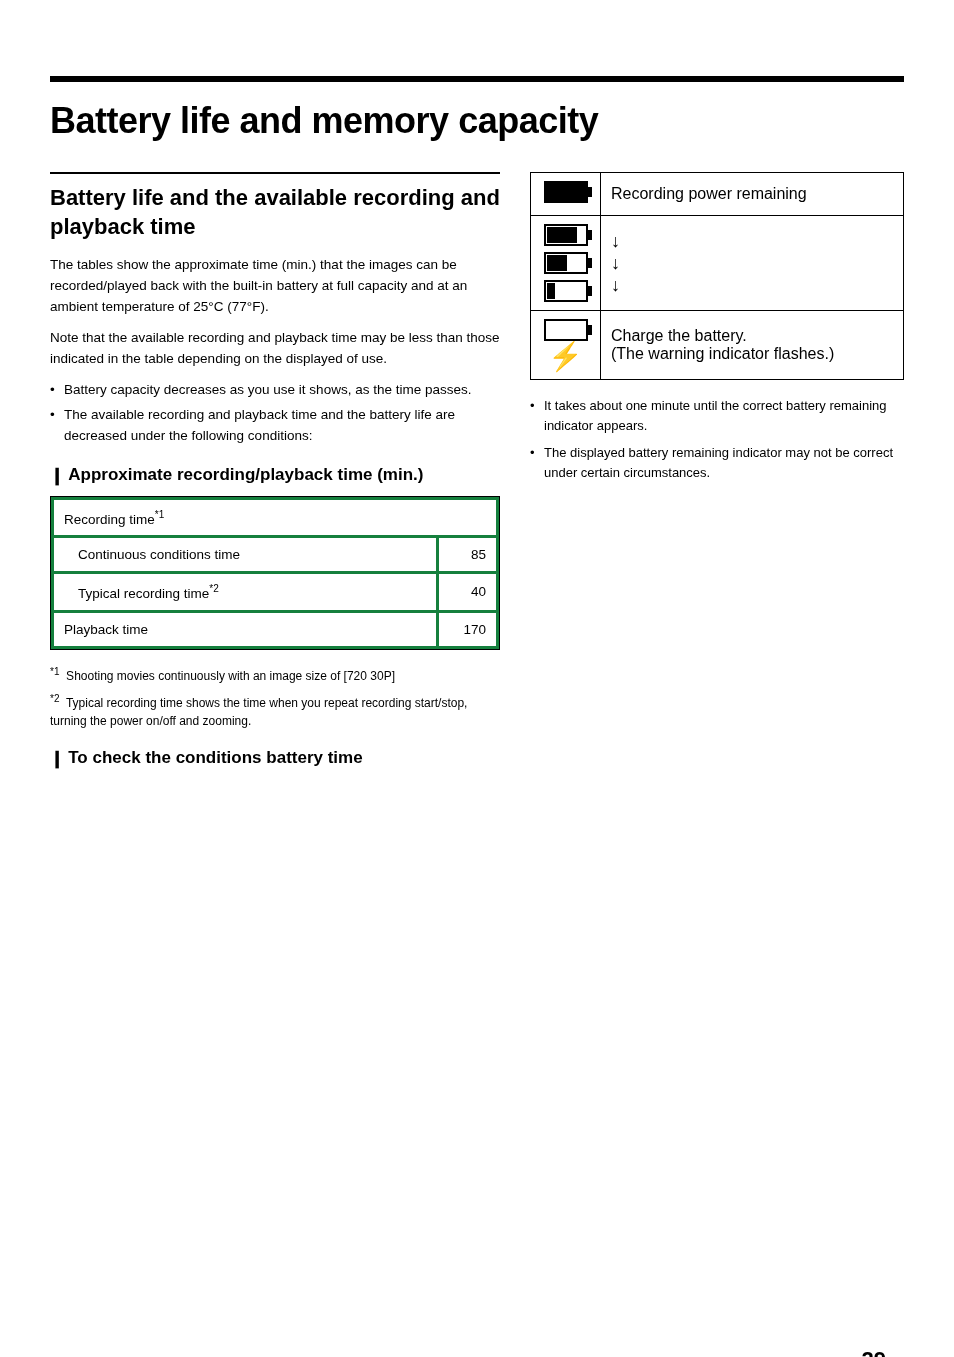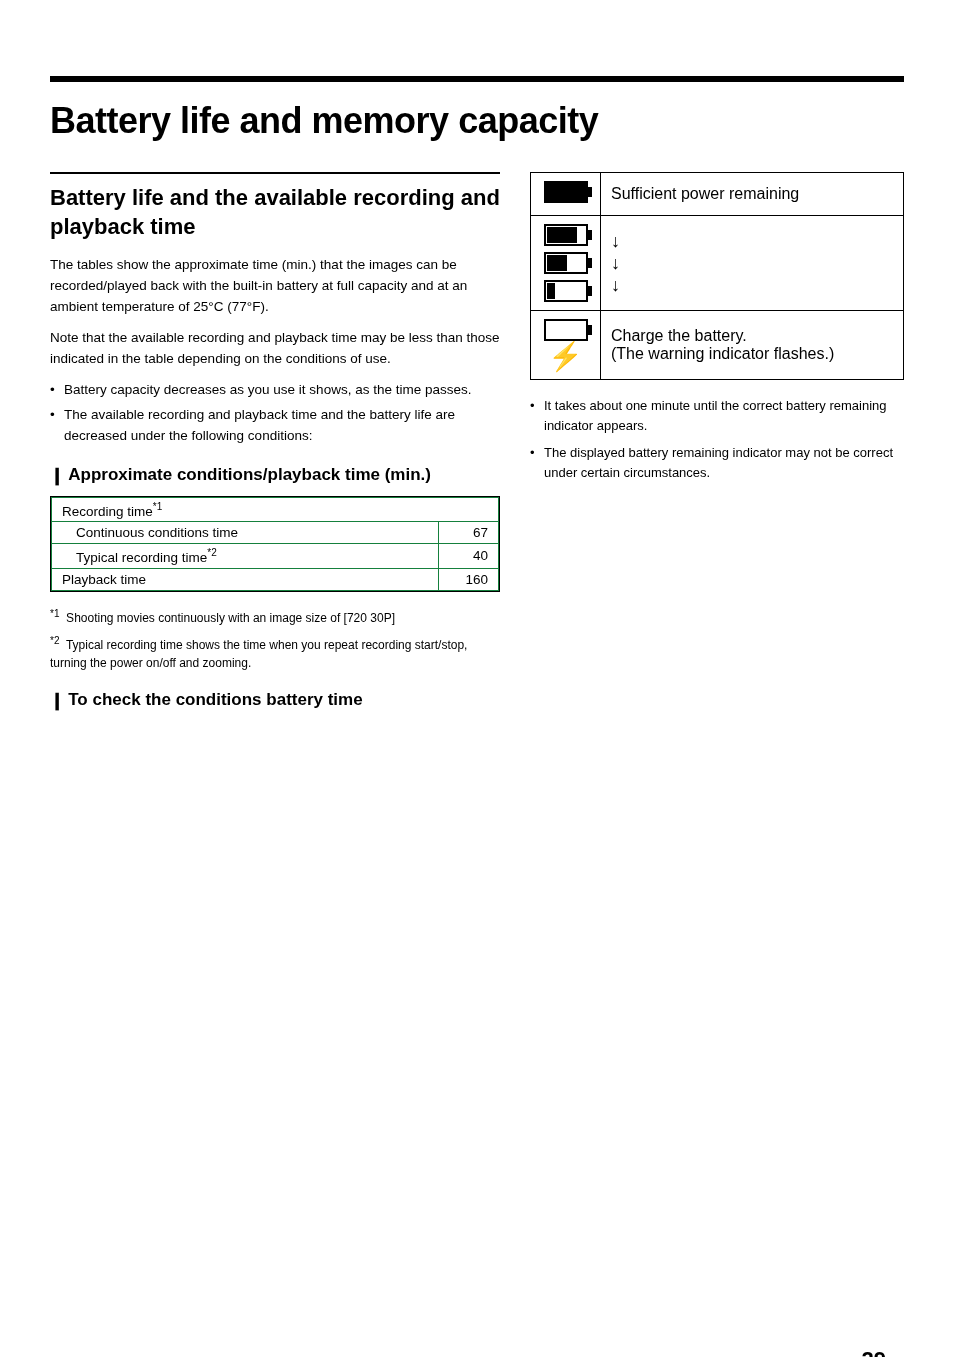--- a/index.html
+++ b/index.html
@@ -91,22 +91,22 @@
       border: 1px solid #000;
       margin-bottom: 14px;
       width: 100%;
     }
     .table-container table {
       width: 100%;
       border-collapse: collapse;
       font-size: 13.5px;
     }
     .table-container table td {
-      padding: 3px 10px;
-      border: 1px solid #15803d;
+      padding: 9px 10px;
+      border: 3px solid #15803d;
     }
     .table-container table td.label {
       font-weight: normal;
     }
     .table-container table td.value {
       width: 60px;
       text-align: right;
       font-weight: normal;
     }
     .table-header-row td {
@@ -323,49 +323,49 @@
 
   <h1 class="page-title">Battery life and memory capacity</h1>
 
   <div class="content-area">
 
     <div class="left-col">
       <hr class="section-divider">
       <h2 class="section-heading">Battery life and the available recording and playback time</h2>
 
       <p class="body-text">The tables show the approximate time (min.) that the images can be recorded/played back with the built-in battery at full capacity and at an ambient temperature of 25°C (77°F).</p>
-      <p class="body-text">Note that the available recording and playback time may be less than those indicated in the table depending on the conditions of use.</p>
+      <p class="body-text">Note that the available recording and playback time may be less than those indicated in the table depending on the displayed of use.</p>
 
       <ul class="bullet-list">
         <li>Battery capacity decreases as you use it shows, as the time passes.</li>
         <li>The available recording and playback time and the battery life are decreased under the following conditions:</li>
       </ul>
 
       <div class="subsection-heading">
         <span class="bracket">❙</span>
-        <span>Approximate conditions/playback time (min.)</span>
+        <span>Approximate recording/playback time (min.)</span>
       </div>
 
       <div class="table-container">
         <table>
           <tbody>
             <tr class="table-header-row">
               <td colspan="2">Recording time<sup>*1</sup></td>
             </tr>
             <tr>
               <td class="label" style="padding-left: 24px;">Continuous conditions time</td>
-              <td class="value">67</td>
+              <td class="value">85</td>
             </tr>
             <tr>
               <td class="label" style="padding-left: 24px;">Typical recording time<sup>*2</sup></td>
               <td class="value">40</td>
             </tr>
             <tr>
               <td class="label">Playback time</td>
-              <td class="value">160</td>
+              <td class="value">170</td>
             </tr>
           </tbody>
         </table>
       </div>
 
       <p class="footnote"><sup>*1</sup>&nbsp; Shooting movies continuously with an image size of [720 30P]</p>
       <p class="footnote"><sup>*2</sup>&nbsp; Typical recording time shows the time when you repeat recording start/stop, turning the power on/off and zooming.</p>
 
       <div class="subsection-heading">
         <span class="bracket">❙</span>
@@ -378,21 +378,21 @@
 
       <table class="battery-table">
         <tbody>
 
           <tr>
             <td class="battery-icon-cell">
               <div class="battery-shape">
                 <div class="bat-full"></div>
               </div>
             </td>
-            <td>Sufficient power remaining</td>
+            <td>Recording power remaining</td>
           </tr>
 
           <tr>
             <td class="battery-icon-cell">
               <div class="multi-battery-cell">
                 <div class="battery-shape">
                   <div class="bat-three-quarter"></div>
                 </div>
                 <div class="battery-shape">
                   <div class="bat-half"></div>

